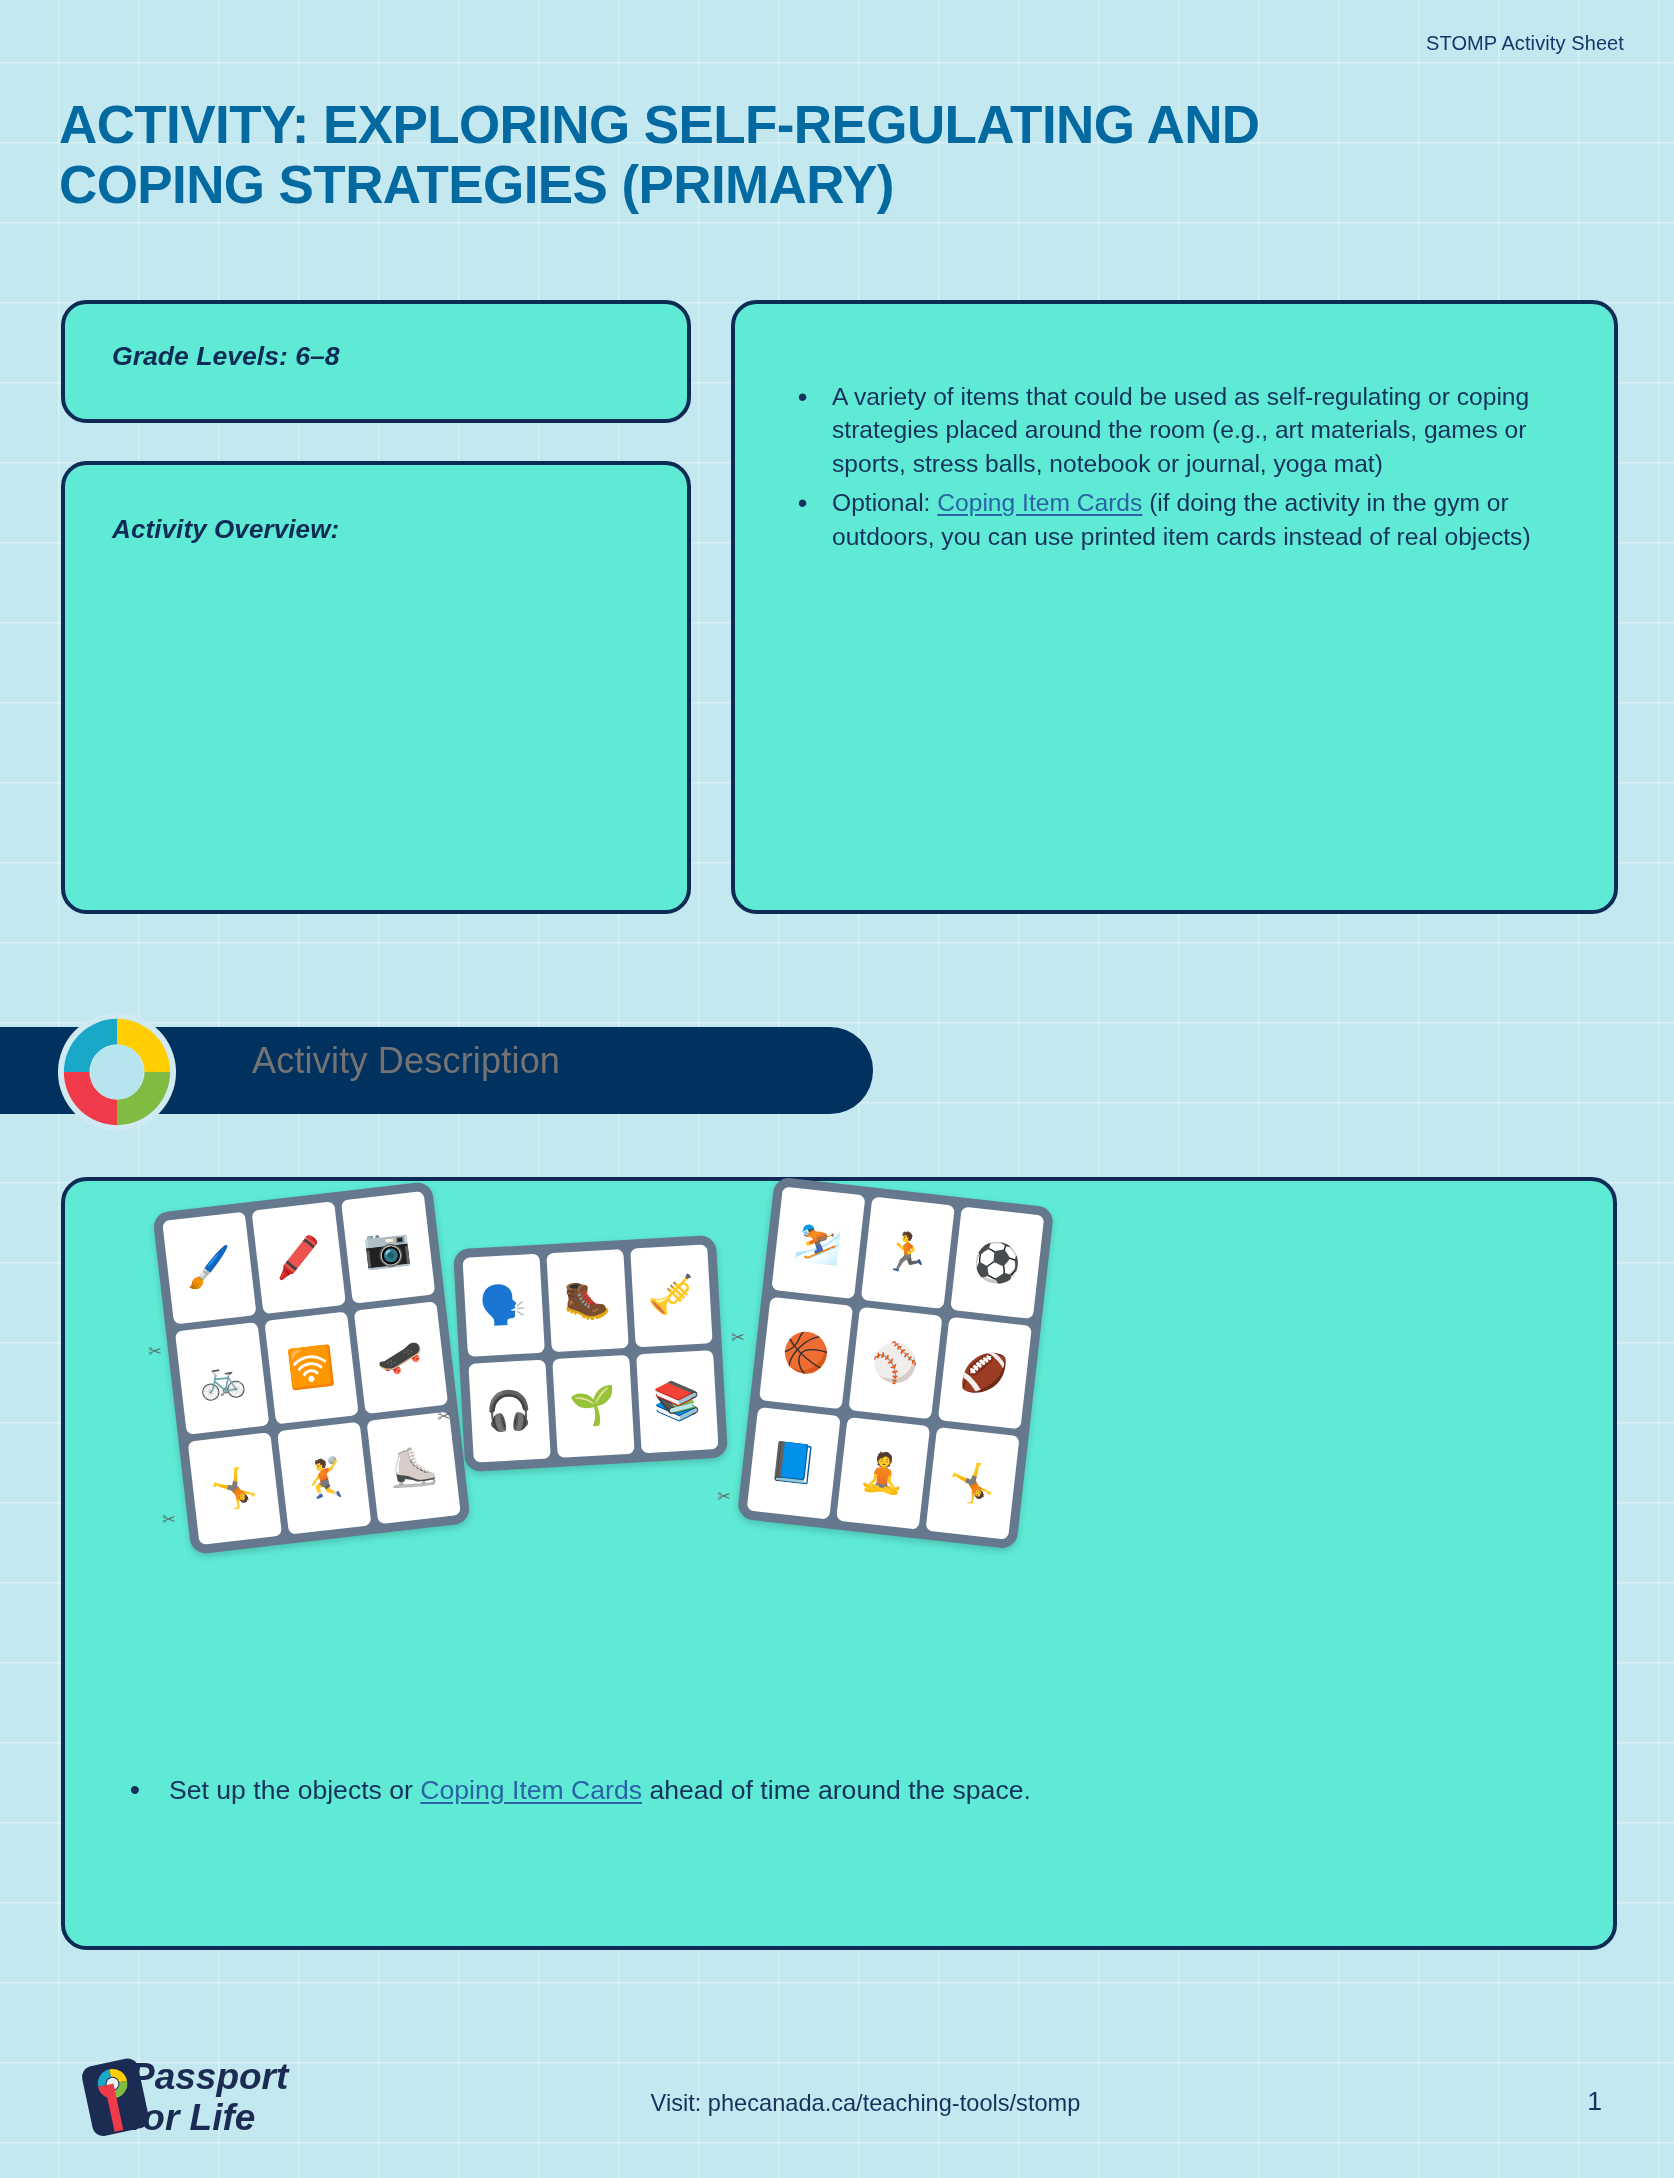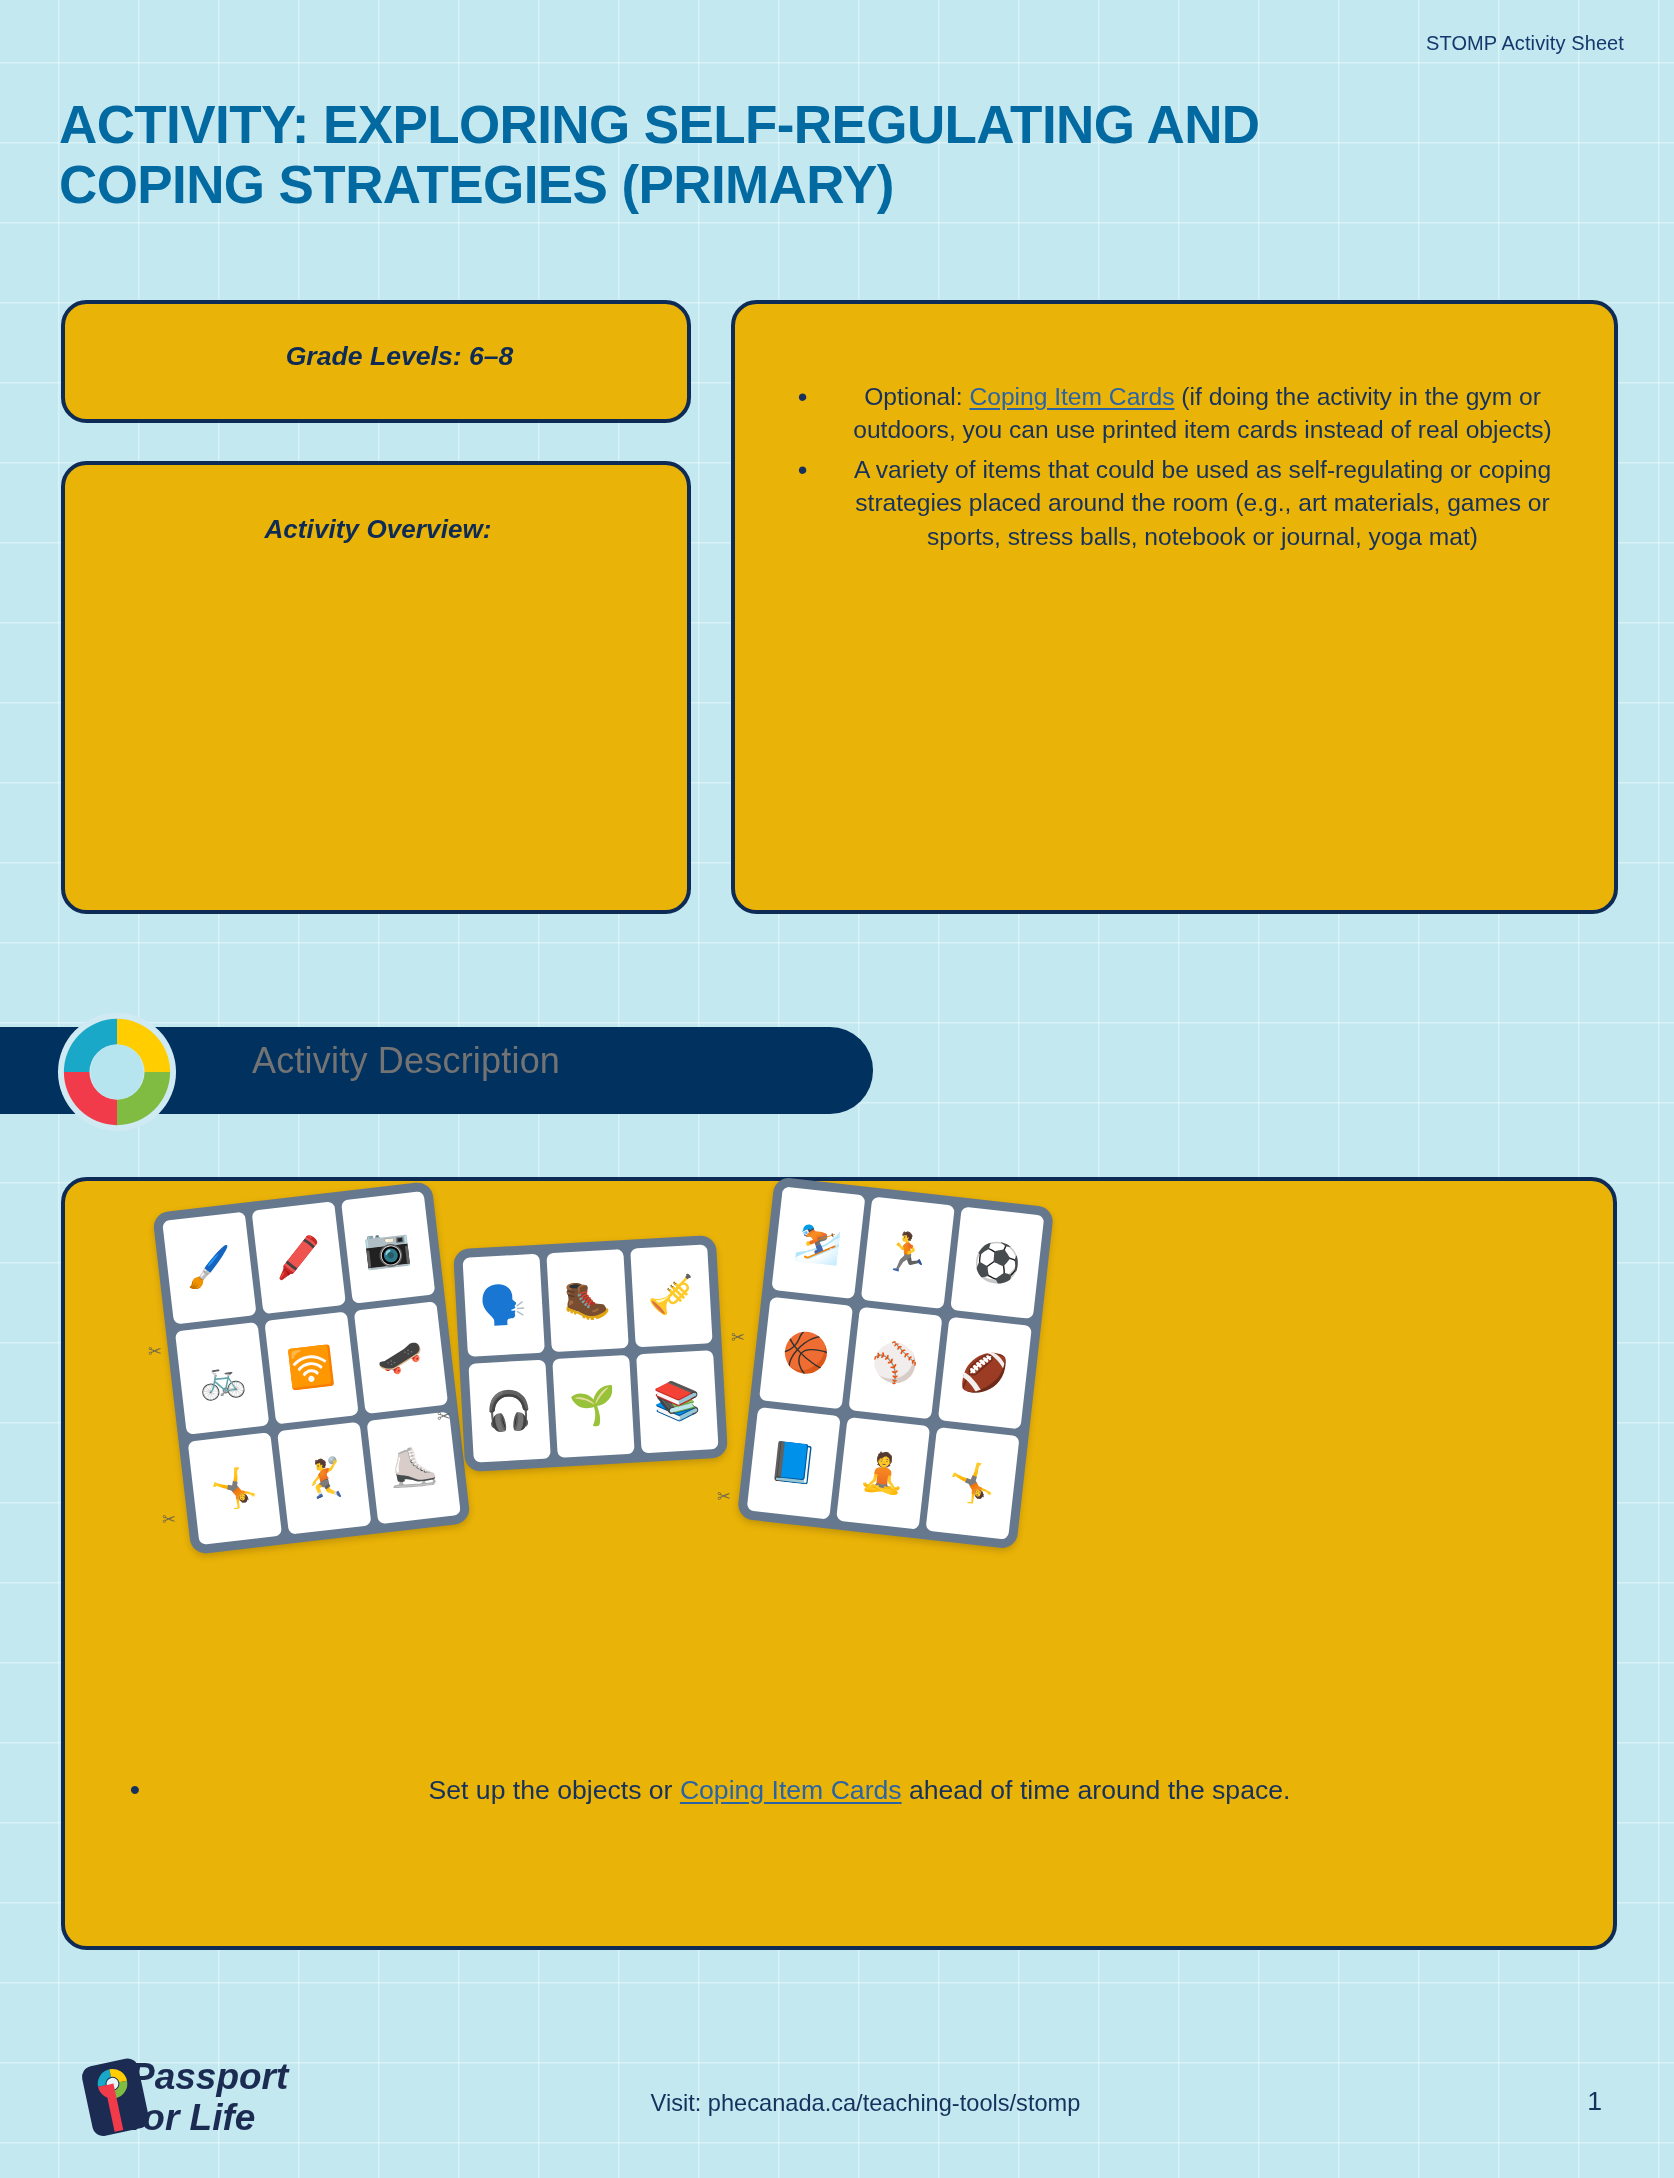--- a/index.html
+++ b/index.html
@@ -40,24 +40,23 @@
     font-size: 53px;
     font-weight: bold;
     line-height: 1.13;
     letter-spacing: -0.6px;
     color: #0369a1;
   }
 
   
   .card {
     position: absolute;
-    background: #eab308;
+    background: #5eead4;
     border: 4.9px solid #0d2b55;
     border-radius: 25.6px;
-    text-align: center;
   }
 
   #grade-card {
     left: 61px;
     top: 300px;
     width: 630px;
     height: 123px;
   }
   #grade-card .card-inner {
     padding: 37px 0 0 47px;
@@ -296,24 +295,24 @@
 <div class="card" id="overview-card">
   <div class="card-inner">
     <div class="box-heading">Activity Overview:</div>
   </div>
 </div>
 
 <div class="card" id="materials-card">
   <div class="card-inner">
     <ul class="bullets">
       <li>
-        <span>Optional: </span><a class="inline-link" href="#">Coping Item Cards</a><span> (if doing the activity in the gym or outdoors, you can use printed item cards instead of real objects)</span>
+        <span>A variety of items that could be used as self-regulating or coping strategies placed around the room (e.g., art materials, games or sports, stress balls, notebook or journal, yoga mat)</span>
       </li>
       <li>
-        <span>A variety of items that could be used as self-regulating or coping strategies placed around the room (e.g., art materials, games or sports, stress balls, notebook or journal, yoga mat)</span>
+        <span>Optional: </span><a class="inline-link" href="#">Coping Item Cards</a><span> (if doing the activity in the gym or outdoors, you can use printed item cards instead of real objects)</span>
       </li>
     </ul>
   </div>
 </div>
 
 <div class="banner"></div>
 <div class="banner-text">Activity Description</div>
 
 <svg class="logo-ring" viewBox="0 0 124 124">
   <ellipse cx="62" cy="62" rx="60" ry="60" fill="#cfeaf2"></ellipse>

